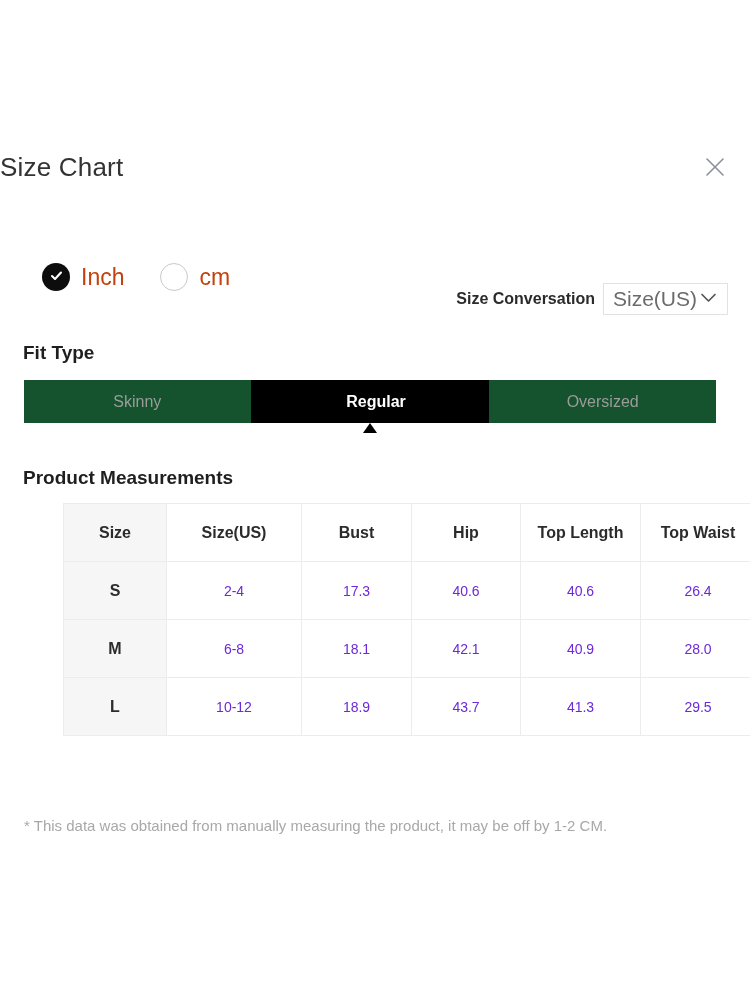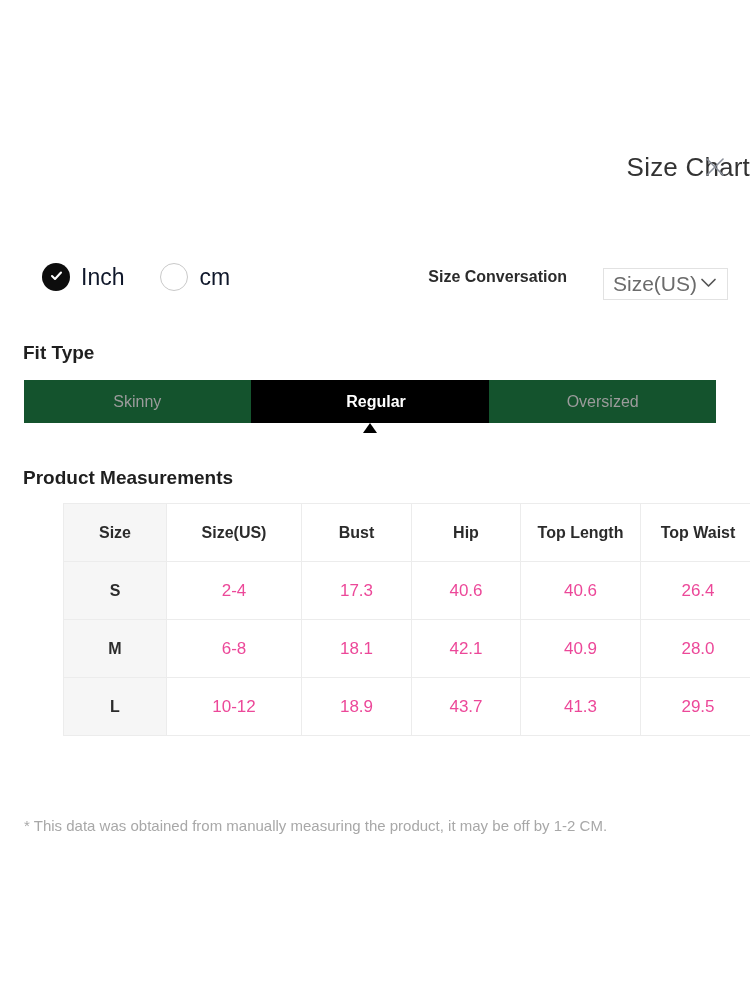--- a/index.html
+++ b/index.html
@@ -27,21 +27,21 @@
     top: 150px;
     left: 0;
     width: 750px;
     height: 60px;
   }
   .modal-title {
     position: absolute;
     top: 0;
     left: 0;
     width: 750px;
-    text-align: right;
+    text-align: left;
     font-size: 26px;
     font-weight: 400;
     color: #333333;
     letter-spacing: 0.2px;
     line-height: 34px;
   }
   .close-button {
     position: absolute;
     top: 0px;
     right: 18px;
@@ -91,30 +91,30 @@
   }
   .radio.unchecked {
     background: #ffffff;
     border: 1.6px solid #c9c9c9;
   }
   .radio .tick { display: block; }
 
   .unit-label {
     margin-left: 11px;
     font-size: 23px;
-    color: #0f172a;
+    color: #c2410c;
     line-height: 28px;
   }
 
   .conversation {
     position: absolute;
     right: 22px;
-    top: 5px;
-    display: flex;
-    gap: 28px;
+    top: 20px;
+    display: flex;
+    align-items: center;
   }
   .conversation-label {
     font-size: 16px;
     font-weight: bold;
     color: #2b2b2b;
     margin-right: 8px;
     white-space: nowrap;
   }
   .select-box {
     border: 1px solid #e2e2e2;
@@ -208,22 +208,22 @@
     width: 692px;
     border-collapse: collapse;
     table-layout: fixed;
   }
   table.size-table th,
   table.size-table td {
     border: 1px solid #ececec;
     height: 58px;
     text-align: center;
     vertical-align: middle;
-    font-size: 17px;
-    color: #ec4899;
+    font-size: 14px;
+    color: #6d28d9;
     font-weight: normal;
   }
   table.size-table th {
     font-weight: bold;
     color: #2b2b2b;
     font-size: 16px;
     background: #ffffff;
   }
   table.size-table th.size-col,
   table.size-table td.size-col {

